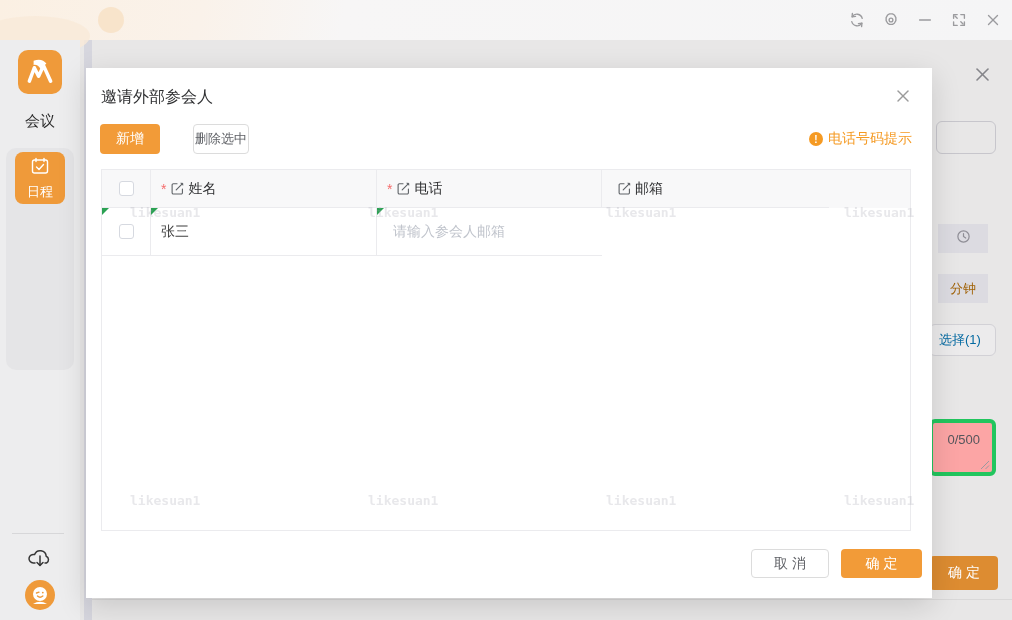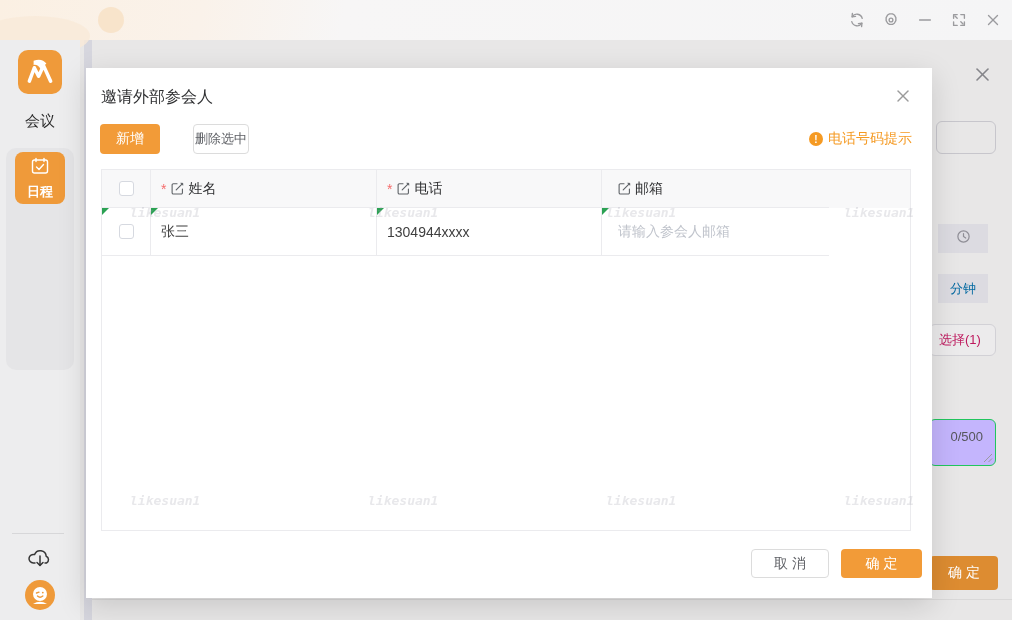--- a/index.html
+++ b/index.html
@@ -21,21 +21,21 @@
   
   .sidebar { position:absolute; left:0; top:40px; width:80px; height:580px; background:#ededee; z-index:4; }
   .logo { position:absolute; left:18px; top:10px; width:44px; height:44px; border-radius:10px;
     background:#ef9a3a; display:flex; align-items:center; justify-content:center; cursor:pointer; }
   .logo-label { position:absolute; left:0; top:72px; width:80px; text-align:center;
     font-size:15px; color:#2b2b2b; }
   .nav-group { position:absolute; left:6px; top:108px; width:68px; height:222px;
     background:#e5e5e7; border-radius:10px; }
   .nav-item { position:absolute; left:9px; width:50px; height:52px; border-radius:8px;
     display:flex; flex-direction:column; align-items:center; justify-content:center; gap:3px; cursor:pointer; }
-  .nav-item .nav-label { font-size:13px; color:#3c3c3c;font-weight:bold; }
+  .nav-item .nav-label { font-size:13px; color:#3c3c3c; }
   .nav-item svg { stroke:#3f3f3f; fill:none; stroke-width:1.4; stroke-linecap:round; stroke-linejoin:round; }
   .nav-item.active { background:#ef9a3a; top:4px; }
   .nav-item.active .nav-label { color:#fff; }
   .nav-item.active svg { stroke:#fff; }
   .nav-history { top:82px; }
   .nav-approve { top:160px; }
   .sidebar-divider { position:absolute; left:12px; top:493px; width:52px; height:1px; background:#d7d7d9; }
   .cloud-btn { position:absolute; left:26px; top:505px; width:28px; height:26px; cursor:pointer; }
   .cloud-btn svg { stroke:#353535; fill:none; stroke-width:1.5; stroke-linecap:round; stroke-linejoin:round; }
   .avatar { position:absolute; left:25px; top:540px; width:30px; height:30px; border-radius:50%;
@@ -45,26 +45,26 @@
   .ud-strip { position:absolute; left:84px; top:40px; width:8px; height:580px; background:#d6d6de; z-index:1; }
   .ud-line { position:absolute; left:92px; top:599px; width:920px; height:1px; background:#d9d8d8; z-index:1; }
   .ud-close { position:absolute; left:974px; top:66px; width:17px; height:17px; z-index:2; cursor:pointer; }
   .ud-close svg { stroke:#85858a; stroke-width:1.6; stroke-linecap:round; }
   .ud-input { position:absolute; left:936px; top:121px; width:60px; height:33px;
     border:1px solid #c7c6cc; border-radius:6px; z-index:2; }
   .ud-clock { position:absolute; left:938px; top:224px; width:50px; height:29px; background:#dcdbe1;
     display:flex; align-items:center; justify-content:center; z-index:2; cursor:pointer; }
   .ud-clock svg { stroke:#8f8e96; fill:none; stroke-width:1.3; stroke-linecap:round; }
   .ud-minutes { position:absolute; left:938px; top:274px; width:50px; height:29px; background:#dcdbe1;
-    display:flex; align-items:center; justify-content:center; font-size:13px; color:#0369a1; z-index:2; }
+    display:flex; align-items:center; justify-content:center; font-size:13px; color:#a16207; z-index:2; }
   .ud-select { position:absolute; left:929px; top:324px; width:67px; height:32px; background:#ecebec;
     border:1px solid #d2d1d6; border-radius:6px; display:flex; align-items:center; z-index:2;
-    font-size:13px; color:#be185d; padding-left:9px; cursor:pointer; }
-  .ud-counter { position:absolute; left:929px; top:419px; width:67px; height:47px; background:#c4b5fd;
-    border:1px solid #22c55e; border-radius:6px; z-index:2; }
+    font-size:13px; color:#0369a1; padding-left:9px; cursor:pointer; }
+  .ud-counter { position:absolute; left:929px; top:419px; width:67px; height:57px; background:#fca5a5;
+    border:4px solid #22c55e; border-radius:6px; z-index:2; }
   .ud-counter .cnt { position:absolute; right:12px; top:9px; font-size:13px; color:#56565c; }
   .ud-counter svg { position:absolute; right:2px; bottom:2px; stroke:#9a9aa0; stroke-width:1; }
   .ud-confirm { position:absolute; left:930px; top:556px; width:68px; height:34px; background:#dd8c31;
     border-radius:4px; color:#fdfdfd; font-size:14px; display:flex; align-items:center; justify-content:center;
     z-index:2; cursor:pointer; border:none; }
 
   
   .modal { position:absolute; left:86px; top:68px; width:846px; height:530px; background:#fff;
     border-radius:0; box-shadow:0 8px 28px rgba(0,0,0,.14); z-index:10; }
   .modal-title { position:absolute; left:15px; top:19px; font-size:16px; color:#303133; }
@@ -101,21 +101,21 @@
   .placeholder { color:#c0c4cc; }
   .del-link { color:#f59b35; cursor:pointer; }
   .checkbox { width:15px; height:15px; border:1px solid #d6d9e0; border-radius:3px; background:#fff; cursor:pointer; }
 
   .modal-footer { position:absolute; left:11px; top:481px; width:100%; height:29px; }
   .btn-cancel { position:absolute; left:654px; top:0; width:78px; height:29px; font-size:14px; }
   .btn-confirm { position:absolute; left:744px; top:0; width:81px; height:29px; font-size:14px; }
 
   
   .watermarks { position:absolute; left:0; top:0; width:1012px; height:620px; z-index:30; pointer-events:none; }
-  .wm { position:absolute; font-family:"DejaVu Sans Mono",monospace; font-style:italic; font-weight:bold;
+  .wm { position:absolute; font-family:"DejaVu Sans Mono",monospace; font-weight:bold;
     font-size:13px; color:rgba(165,165,175,.25); }
   .wm:nth-child(1){left:130px;top:205px}.wm:nth-child(2){left:368px;top:205px}
   .wm:nth-child(3){left:606px;top:205px}.wm:nth-child(4){left:844px;top:205px}
   .wm:nth-child(5){left:130px;top:493px}.wm:nth-child(6){left:368px;top:493px}
   .wm:nth-child(7){left:606px;top:493px}.wm:nth-child(8){left:844px;top:493px}
 </style>
 </head>
 <body>
 
 <div class="stage">
@@ -287,23 +287,20 @@
       </div>
 
       <div class="trow">
         <div class="td td-check corner">
           <span class="checkbox"></span>
         </div>
         <div class="td corner">
           <span>张三</span>
         </div>
         <div class="td corner">
-          <span>1304944xxxx</span>
-        </div>
-        <div class="td corner">
           <span class="placeholder">请输入参会人邮箱</span>
         </div>
       </div>
       <div></div>
     </div>
 
     <div class="modal-footer">
       <button class="btn btn-plain btn-cancel">取 消</button>
       <button class="btn btn-primary btn-confirm">确 定</button>
     </div>

